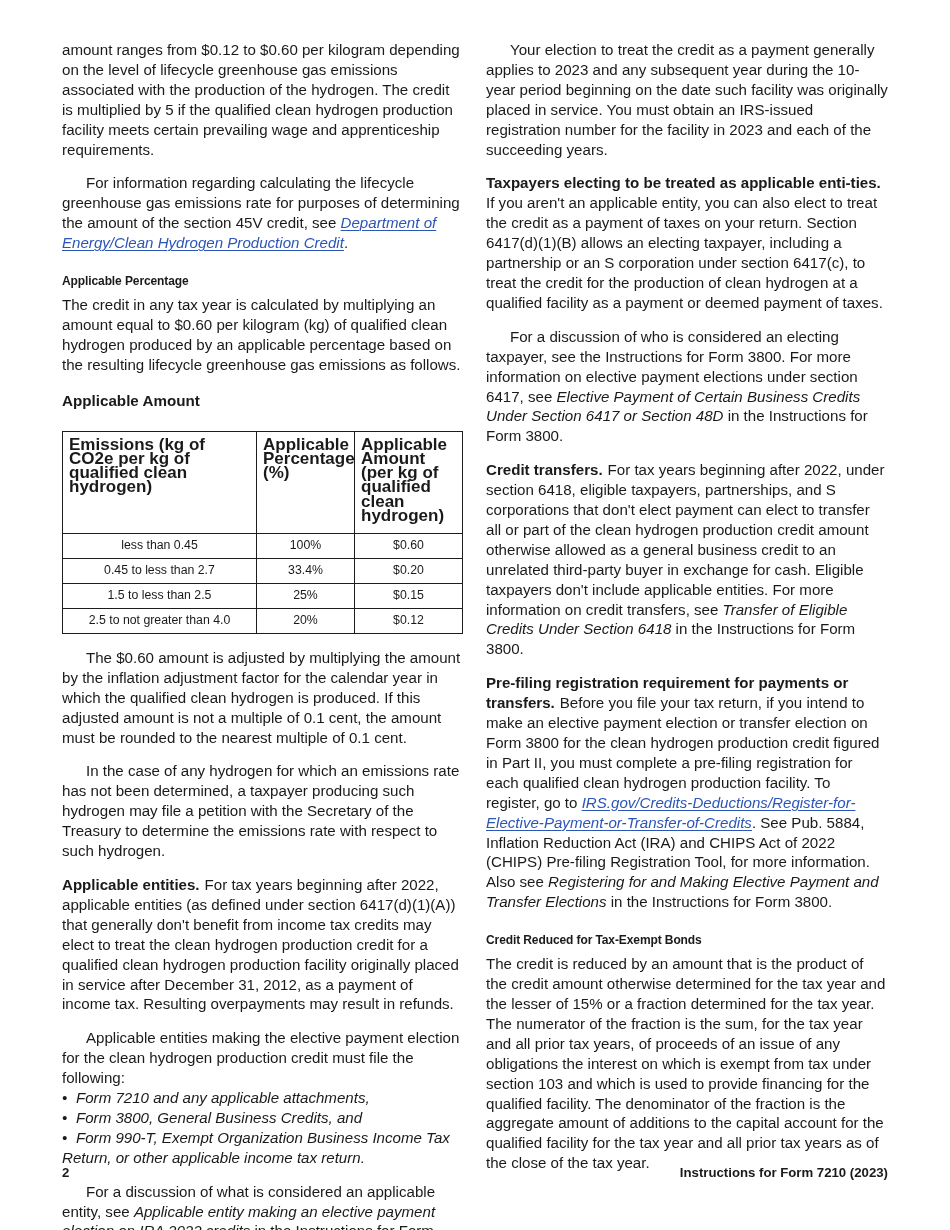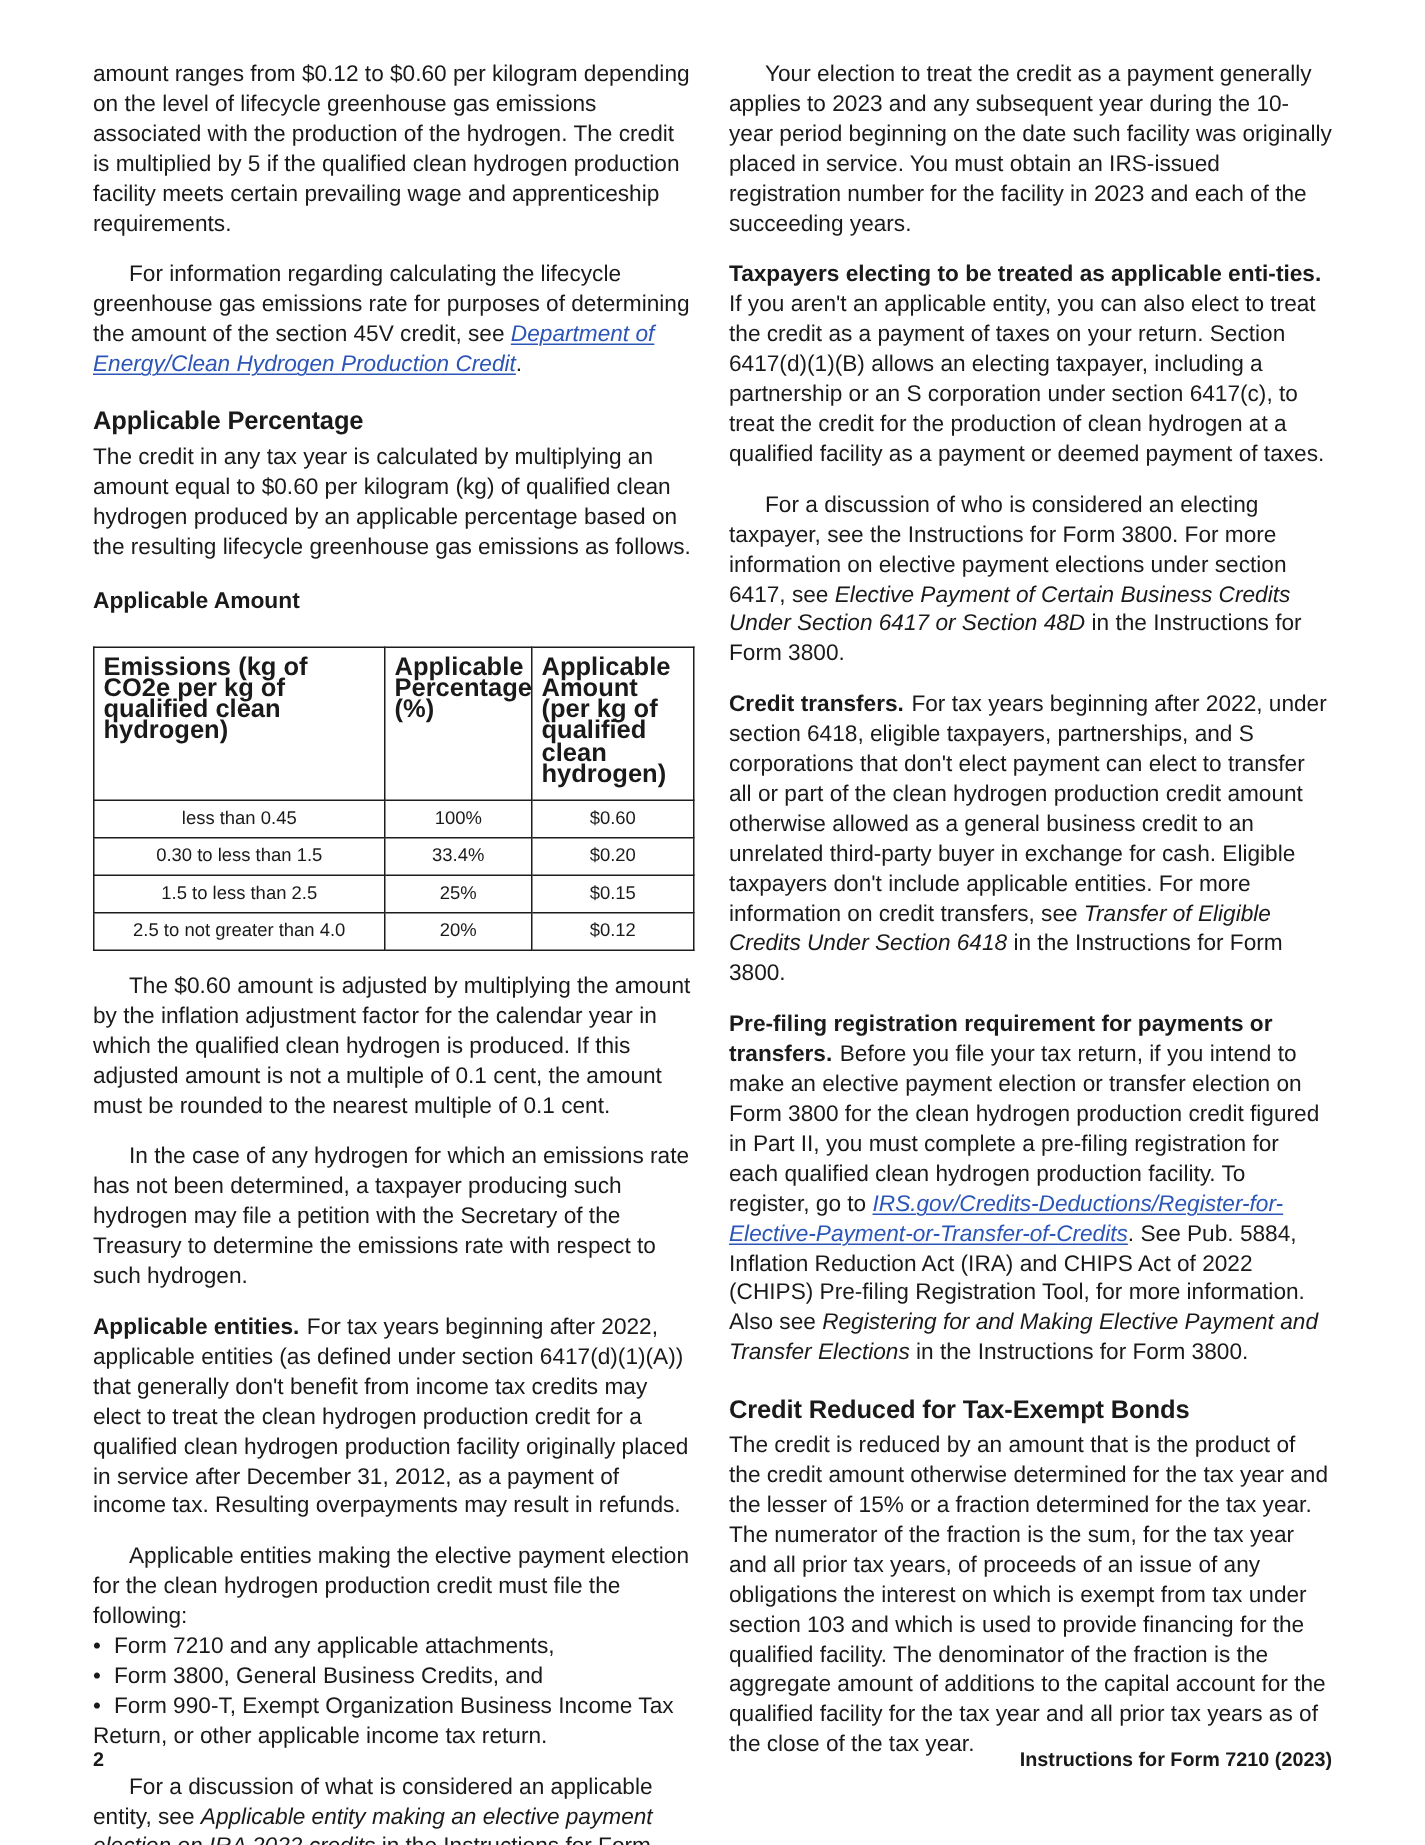--- a/index.html
+++ b/index.html
@@ -38,21 +38,21 @@
   p {
     margin: 0 0 0 0;
     font-size: 15.1px;
     line-height: 19.9px;
     text-align: left;
   }
   p.indent { text-indent: 24px; }
   p.gap { margin-top: 14px; }
 
   .sec-head {
-    font-size: 17px;
+    font-size: 12px;
     font-weight: bold;
     line-height: 22px;
     margin: 17px 0 3px 0;
     letter-spacing: -0.1px;
   }
   .sub-head {
     font-size: 15.2px;
     font-weight: bold;
     line-height: 19px;
     margin: 16px 0 21px 0;
@@ -73,20 +73,21 @@
     list-style: none;
     margin: 0;
     padding: 0;
   }
   ul.blist li {
     font-size: 15.1px;
     line-height: 19.9px;
     position: relative;
     padding-left: 0;
     text-indent: 0;
+    font-style: italic;
   }
   ul.blist li .bul {
     display: inline-block;
     width: 14px;
     font-size: 15px;
     line-height: 19.9px;
   }
 
   table.amt {
     border-collapse: collapse;
@@ -160,21 +161,21 @@
             <th>Applicable Amount (per kg of qualified clean hydrogen)</th>
           </tr>
         </thead>
         <tbody>
           <tr>
             <td>less than 0.45</td>
             <td>100%</td>
             <td>$0.60</td>
           </tr>
           <tr>
-            <td>0.30 to less than 1.5</td>
+            <td>0.45 to less than 2.7</td>
             <td>33.4%</td>
             <td>$0.20</td>
           </tr>
           <tr>
             <td>1.5 to less than 2.5</td>
             <td>25%</td>
             <td>$0.15</td>
           </tr>
           <tr>
             <td>2.5 to not greater than 4.0</td>

